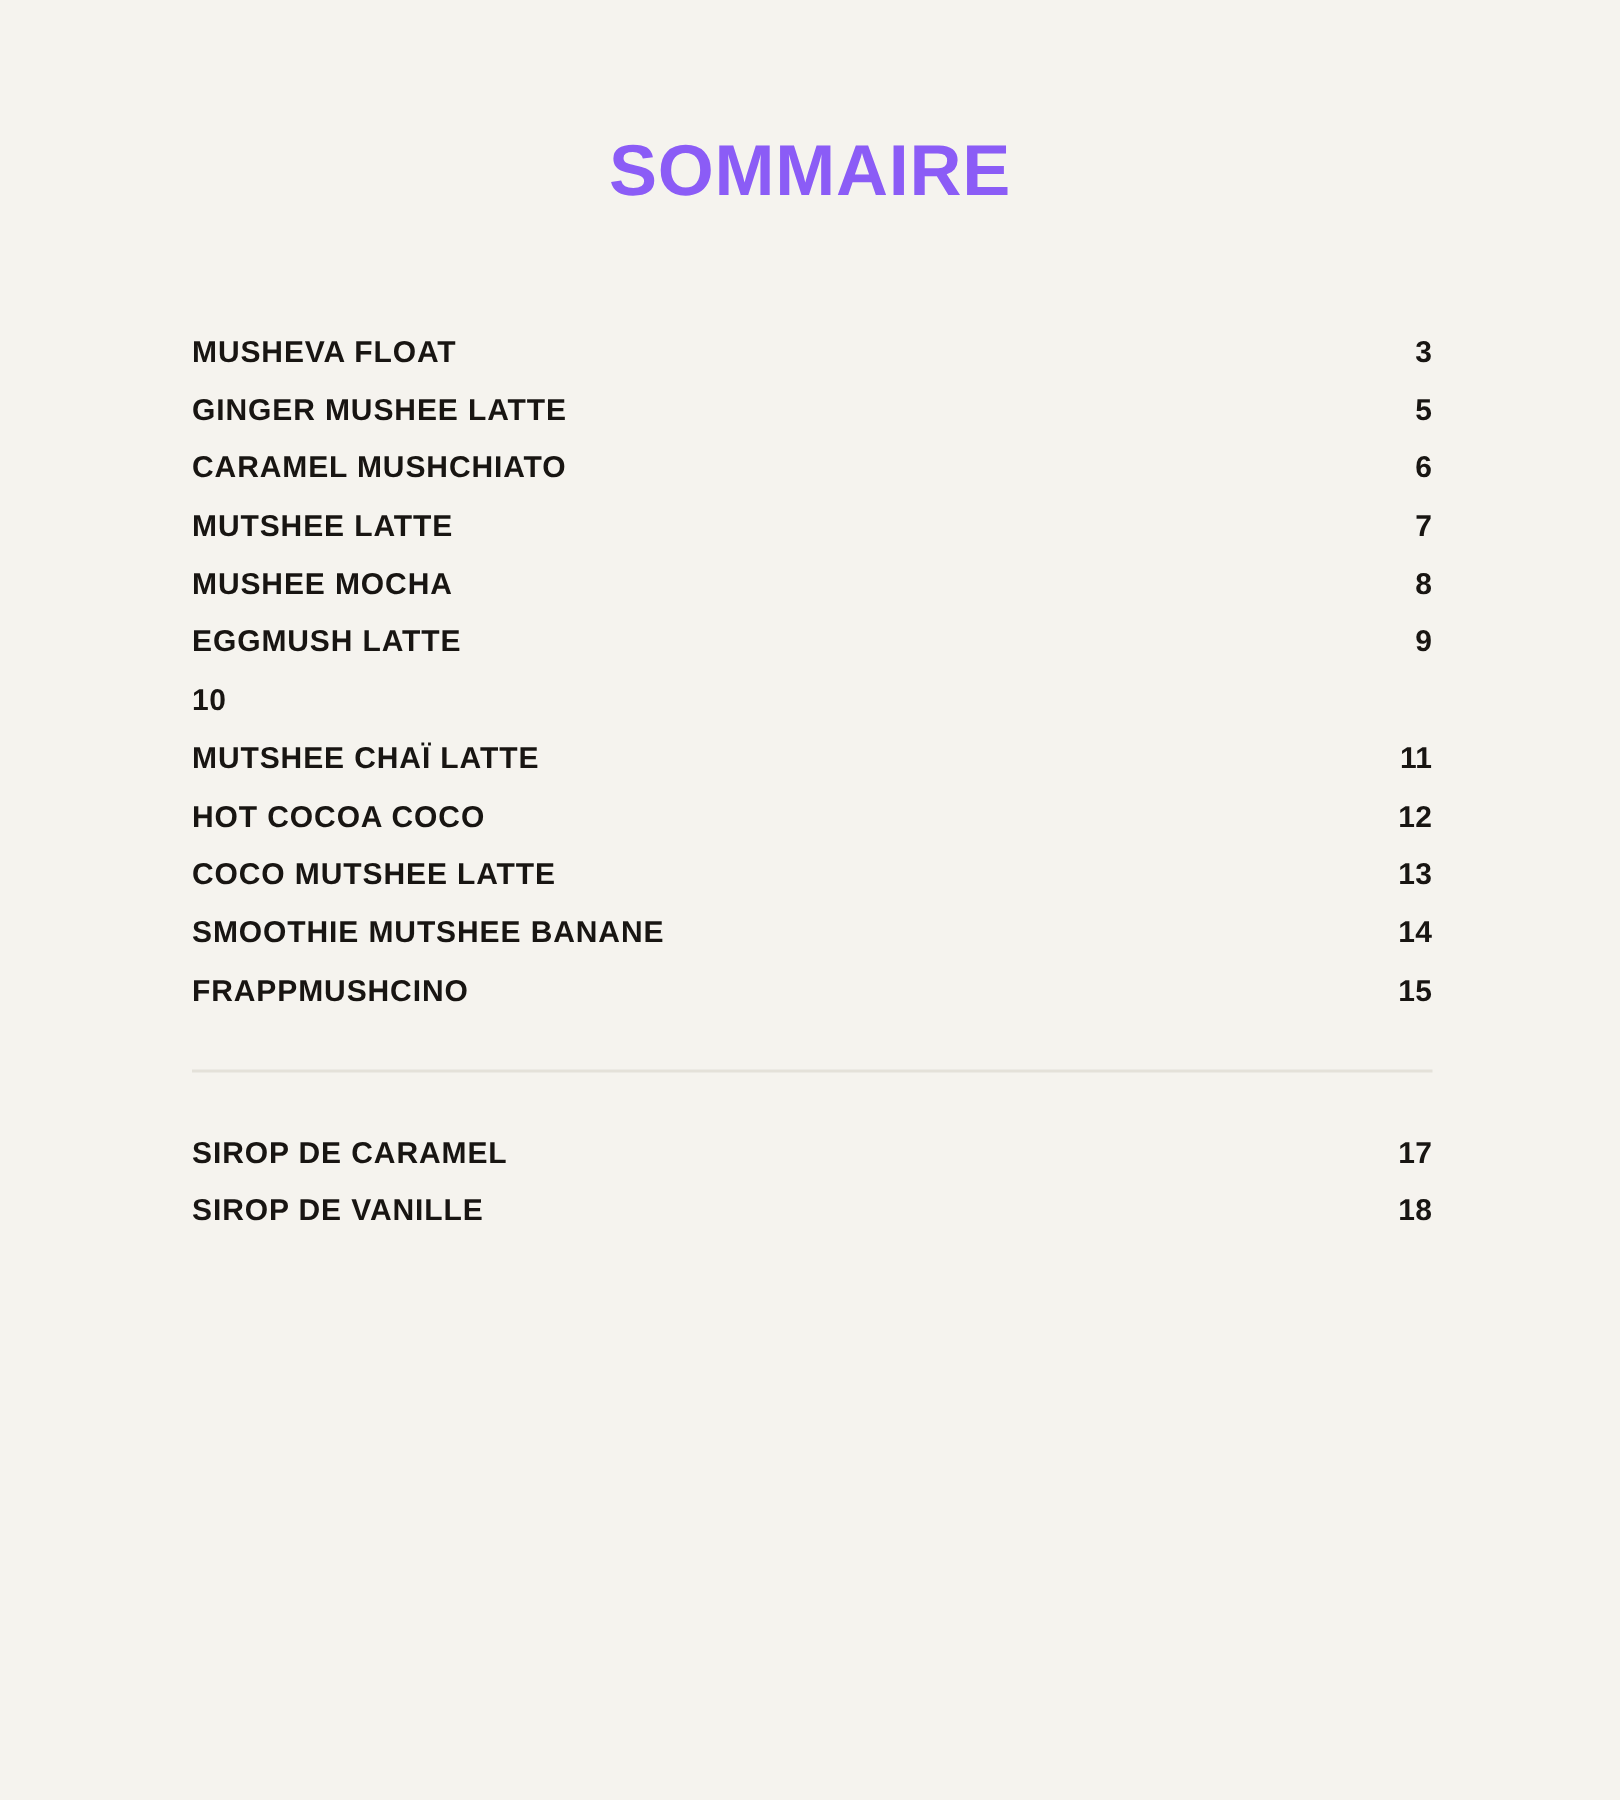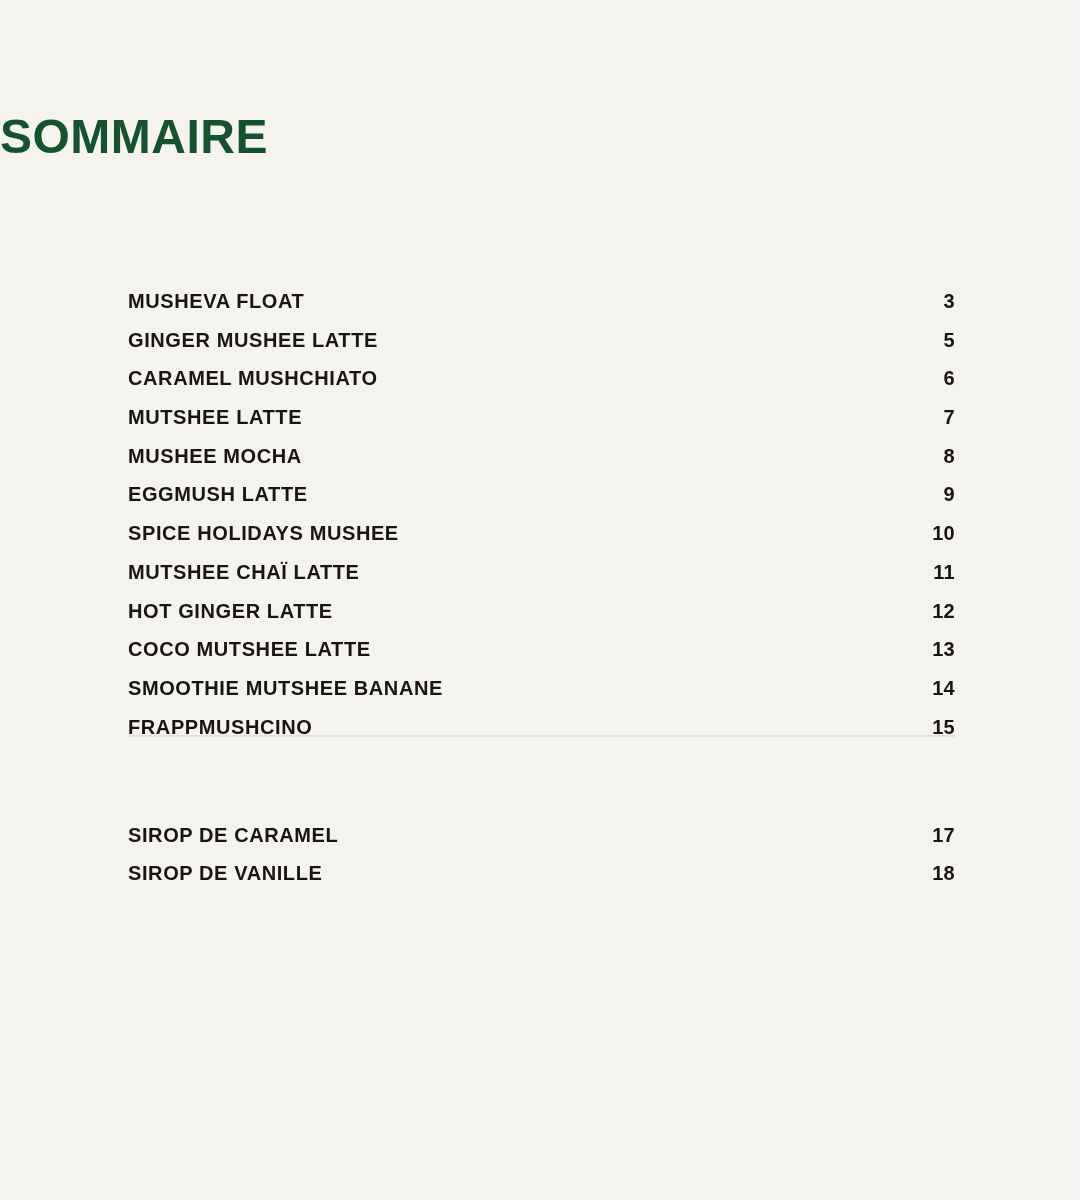--- a/index.html
+++ b/index.html
@@ -10,27 +10,27 @@
     position: relative;
     width: 1080px;
     height: 1200px;
     background: #f5f3ee;
     font-family: "Liberation Sans", sans-serif;
     color: #181512;
     overflow: hidden;
     box-sizing: border-box;
   }
   .page-title {
-    padding-top: 110px;
-    text-align: left;
+    padding-top: 88px;
+    text-align: center;
     font-size: 48px;
     line-height: 54px;
     font-weight: 700;
     letter-spacing: 0.5px;
-    color: #14532d;
+    color: #8b5cf6;
   }
   .toc-main {
     margin: 74px 125px 0 128px;
   }
   .toc-extra {
     margin: 36px 125px 0 128px;
   }
   .toc-row {
     display: flex;
     justify-content: space-between;
@@ -40,21 +40,20 @@
   }
   .toc-extra .toc-row {
     height: 37.5px;
     line-height: 37.5px;
   }
   .toc-label {
     font-size: 20px;
     font-weight: 700;
     letter-spacing: 0.6px;
     white-space: nowrap;
-    margin-top: 44px;
   }
   .toc-page {
     font-size: 20px;
     font-weight: 700;
     letter-spacing: 0.3px;
     text-align: right;
   }
   .divider {
     margin: 33px 125px 0 128px;
     border: none;
@@ -87,29 +86,28 @@
   </div>
       <div class="toc-row">
     <span class="toc-label">MUSHEE MOCHA</span>
     <span class="toc-page">8</span>
   </div>
       <div class="toc-row">
     <span class="toc-label">EGGMUSH LATTE</span>
     <span class="toc-page">9</span>
   </div>
       <div class="toc-row">
-    <span class="toc-label">SPICE HOLIDAYS MUSHEE</span>
     <span class="toc-page">10</span>
   </div>
       <div class="toc-row">
     <span class="toc-label">MUTSHEE CHAÏ LATTE</span>
     <span class="toc-page">11</span>
   </div>
       <div class="toc-row">
-    <span class="toc-label">HOT GINGER LATTE</span>
+    <span class="toc-label">HOT COCOA COCO</span>
     <span class="toc-page">12</span>
   </div>
       <div class="toc-row">
     <span class="toc-label">COCO MUTSHEE LATTE</span>
     <span class="toc-page">13</span>
   </div>
       <div class="toc-row">
     <span class="toc-label">SMOOTHIE MUTSHEE BANANE</span>
     <span class="toc-page">14</span>
   </div>

